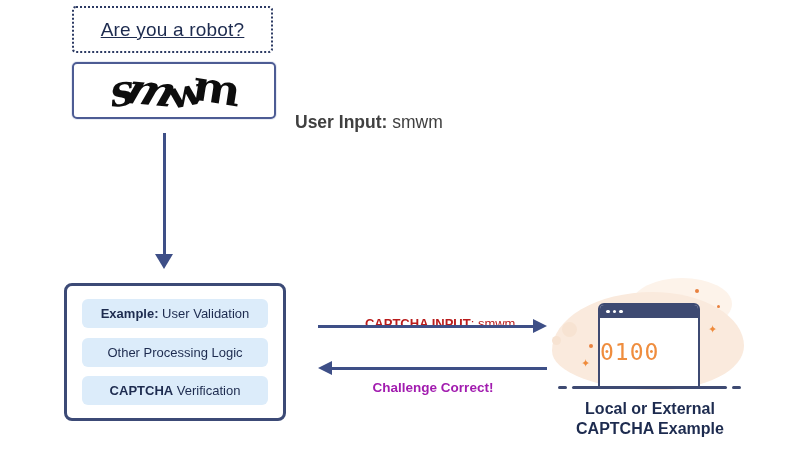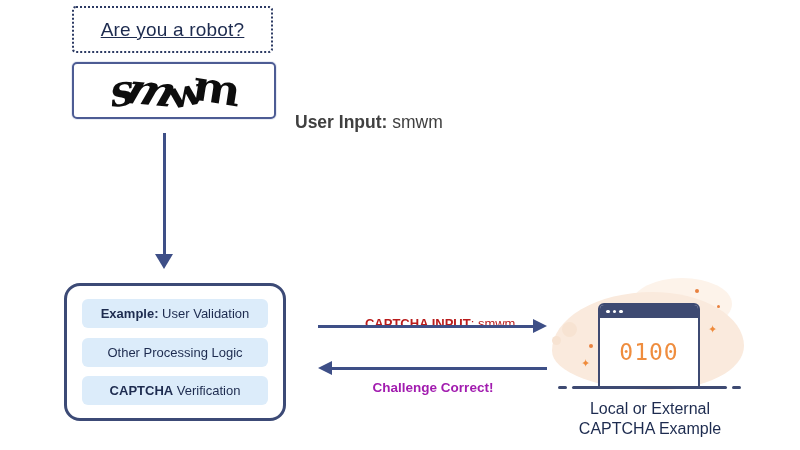--- a/index.html
+++ b/index.html
@@ -43,21 +43,21 @@
   }
   .v-arrow-head {
     position:absolute; left:155px; top:254px; width:0; height:0;
     border-left:9.5px solid transparent; border-right:9.5px solid transparent;
     border-top:15px solid #3e4f87;
   }
 
   
   .process-box {
     position:absolute; left:64px; top:283px; width:222px; height:138px;
-    border:3px solid #3c4a76; border-radius:16px; background:#ffffff;
+    border:3px solid #3c4a76; border-radius:8px; background:#ffffff;
     display:flex; flex-direction:column; justify-content:space-between;
     padding:13px 15px;
   }
   .process-item {
     height:29px; background:#dcecfa; border-radius:6px;
     display:flex; align-items:center; justify-content:center;
     font-size:13px; color:#1d2b4f; white-space:pre;
   }
   .process-item b { font-weight:700; }
 
@@ -106,34 +106,34 @@
   .sparkle.s2 { left:41px; top:80px; }
 
   .browser-window {
     position:absolute; left:58px; top:25px; width:102px; height:86px;
     border:2.5px solid #3e4a72; border-radius:6px 6px 2px 2px; background:#ffffff;
     overflow:hidden;
   }
   .titlebar { height:13px; background:#3e4a72; display:flex; align-items:center; padding-left:6px; gap:3px; }
   .window-dot { width:3.5px; height:3.5px; border-radius:50%; background:#ffffff; }
   .binary {
-    height:68px; display:flex; flex-direction:column; align-items:center; justify-content:center;
+    height:68px; display:flex; flex-direction:column; align-items:flex-start; justify-content:center;
     font-family:"DejaVu Sans Mono", monospace; font-size:23px; line-height:29px;
     color:#ef8d3e; letter-spacing:1px; font-weight:500;
   }
   .binary .line2 { color:#ec7e41; }
 
   .ground-line  { position:absolute; left:32px; top:108px; width:155px; height:3px; background:#3e4a72; border-radius:2px; }
   .ground-dash  { position:absolute; top:108px; width:9px; height:3px; background:#3e4a72; border-radius:2px; }
   .ground-dash.left  { left:18px; }
   .ground-dash.right { left:192px; }
 
   .service-name {
     position:absolute; left:565px; top:399px; width:170px; text-align:center;
-    font-size:16px; font-weight:400; color:#1d2b4f; line-height:20px;
+    font-size:16px; font-weight:700; color:#1d2b4f; line-height:20px;
   }
 </style>
 </head>
 <body>
 
 <div class="canvas">
 
   <div class="question-box">
     <span>Are you a robot?</span>
   </div>

